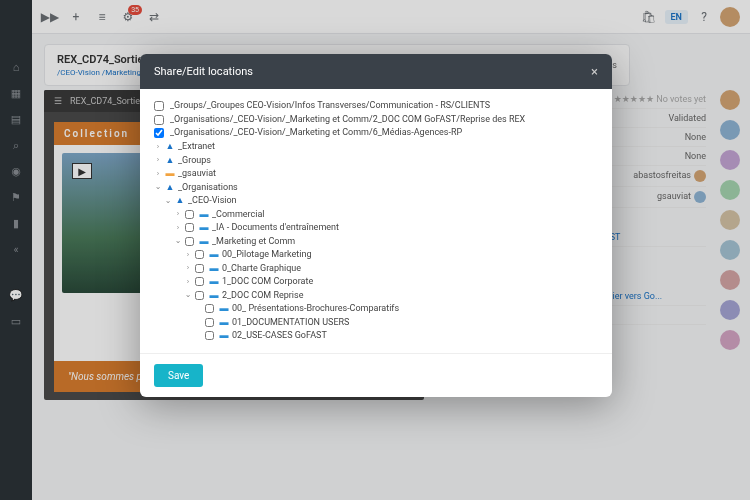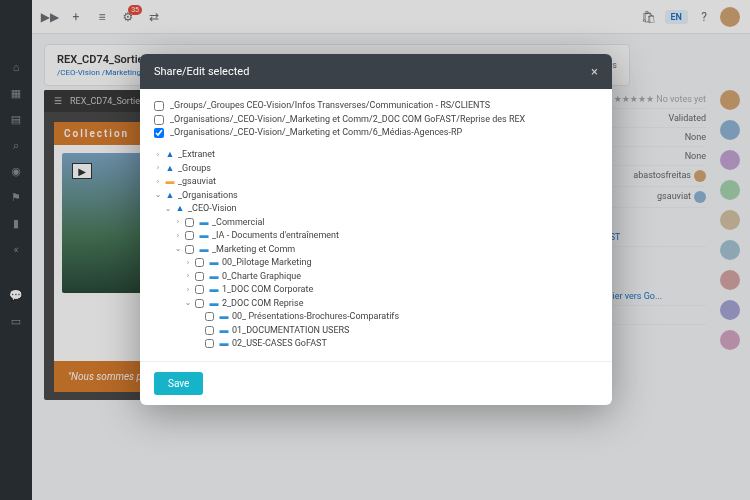--- a/index.html
+++ b/index.html
@@ -29,21 +29,21 @@
 .meta-row{display:flex;justify-content:space-between;padding:4px 0;border-bottom:1px solid #eee;color:#666}
 .meta-row b{color:#333;font-weight:600}
 .meta-link{color:#1a73c7}
 .mini-avatar{width:12px;height:12px;border-radius:50%;display:inline-block;vertical-align:middle;margin-left:3px}
 .right-rail{position:absolute;right:8px;top:90px;width:24px;display:flex;flex-direction:column;gap:10px;align-items:center}
 .right-rail .rav{width:20px;height:20px;border-radius:50%}
 .modal{position:absolute;left:140px;top:54px;width:472px;max-height:370px;background:#fff;border-radius:6px;box-shadow:0 8px 40px rgba(0,0,0,.35);display:flex;flex-direction:column;overflow:hidden}
 .modal-head{background:#3a4149;color:#fff;padding:10px 14px;font-size:11px;display:flex;align-items:center}
 .modal-close{margin-left:auto;color:#ccc;font-size:13px;cursor:pointer}
 .modal-body{padding:10px 14px;overflow-y:auto;flex:1;font-size:9px;color:#444}
-.loc-list{margin-bottom:8px}
+.loc-list{}
 .loc-row{display:flex;align-items:flex-start;gap:6px;padding:1px 0;line-height:1.3}
 .loc-row input{margin-top:1px;width:10px;height:10px}
 .hint{color:#666;font-size:8.5px;margin:4px 0 6px}
 .tree{font-size:9px;line-height:1.5}
 .tree-row{display:flex;align-items:center;gap:3px;white-space:nowrap}
 .tree-caret{width:8px;display:inline-block;color:#888;font-size:8px;text-align:center}
 .tree-icn{width:10px;height:10px;display:inline-flex;align-items:center;justify-content:center;font-size:9px}
 .fld{color:#f2a340}
 .fld-blue{color:#2b8fd6}
 .org{color:#1a73c7}
@@ -158,21 +158,21 @@
     <div class="rav" style="background: rgb(165, 196, 212);"></div>
     <div class="rav" style="background: rgb(212, 165, 165);"></div>
     <div class="rav" style="background: rgb(165, 165, 212);"></div>
     <div class="rav" style="background: rgb(212, 165, 196);"></div>
   </div>
 
 <div class="overlay"></div>
 
 <div class="modal">
   <div class="modal-head">
-    <span>Share/Edit selected</span>
+    <span>Share/Edit locations</span>
     <span class="modal-close">×</span>
   </div>
   <div class="modal-body">
     <div class="loc-list" id="loc-list">
         <div class="loc-row">
           <input type="checkbox" style="">
           <span>_Groups/_Groupes CEO-Vision/Infos Transverses/Communication - RS/CLIENTS</span>
         </div>
         <div class="loc-row">
           <input type="checkbox" style="">

